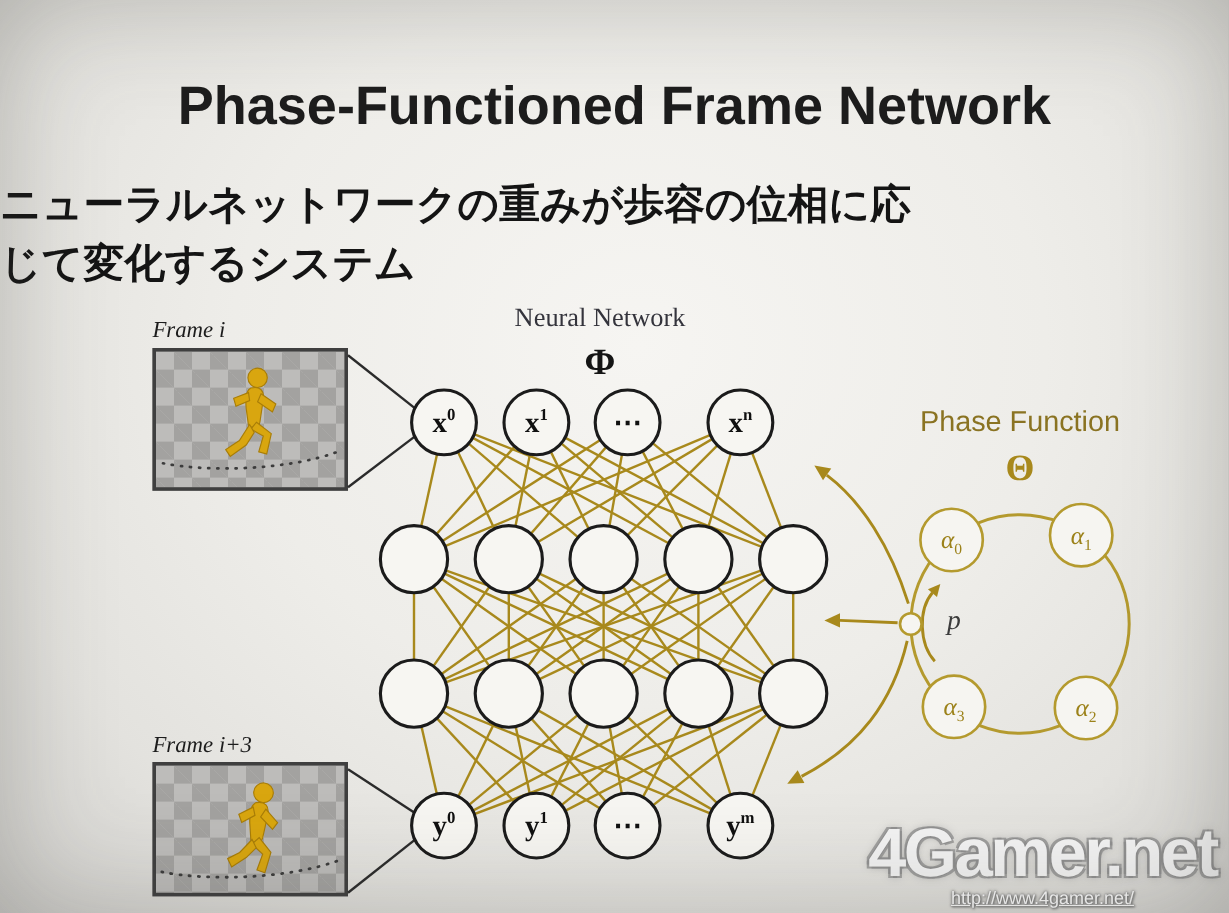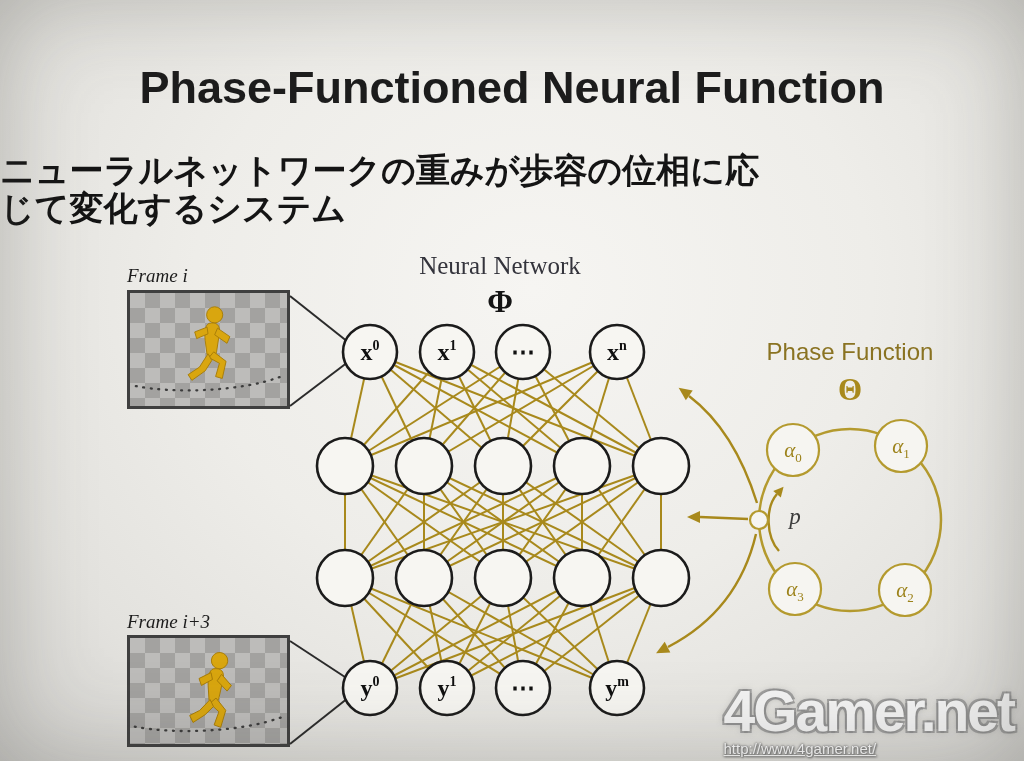--- a/index.html
+++ b/index.html
@@ -4,24 +4,24 @@
 <style>
   html,body{margin:0;padding:0;background:#b5b4b1;font-family:"Liberation Sans",sans-serif;}
   .slide{position:relative;width:1024px;height:761px;overflow:hidden;
     background:radial-gradient(ellipse at 52% 38%, #f6f5f2 0%, #eeede9 45%, #e3e2de 75%, #d2d1ce 100%);}
   .slide::after{content:"";position:absolute;inset:0;box-shadow:inset 0 0 95px rgba(70,70,64,.30);pointer-events:none;}
 
   .title{position:absolute;top:62px;left:0;width:100%;text-align:center;
     font-size:45px;font-weight:800;color:#1d1d1d;}
   .jp{position:absolute;left:0;width:100%;text-align:left;font-weight:700;font-size:34px;color:#141414;}
   .jp.l1{top:148px}
-  .jp.l2{top:186px}
+  .jp.l2{top:197px}
 
   .nn-title{position:absolute;top:252px;left:300px;width:400px;text-align:center;
-    font-family:"Liberation Serif",serif;font-size:25px;color:#34343c;}
+    font-family:"Liberation Serif",serif;font-size:22px;color:#34343c;}
   .nn-symbol{position:absolute;top:284px;left:300px;width:400px;text-align:center;
     font-family:"Liberation Serif",serif;font-size:31px;font-weight:700;color:#141414;}
 
   .pf-title{position:absolute;top:338px;left:730px;width:240px;text-align:center;
     font-family:Liberation Sans, sans-serif;font-size:24px;color:#8a7322;}
   .pf-symbol{position:absolute;top:372px;left:730px;width:240px;text-align:center;
     font-family:"Liberation Serif",serif;font-size:31px;font-weight:700;color:#a8891c;}
 
   .frame-label{position:absolute;width:163px;text-align:left;
     font-family:"Liberation Serif",serif;font-style:italic;font-size:19px;color:#1c1c1c;}
@@ -45,34 +45,34 @@
   .alpha-text .subsc{font-size:13px;font-style:normal}
   .p-dot{fill:#f6f5f1;stroke:#b49a2e;stroke-width:2.2}
   .p-text{font-family:"Liberation Serif",serif;font-style:italic;font-size:23px;fill:#3c3c3c;text-anchor:middle}
   .arrow-line{fill:none;stroke:#a8891c;stroke-width:2.4}
   .arrow-head{fill:#a8891c}
   .node-text{font-family:"Liberation Serif",serif;font-weight:700;font-size:24px;fill:#101010;text-anchor:middle}
   .node-sup{font-size:14px}
   .runner{fill:#d9a60f;stroke:#a87d08;stroke-width:1}
   .trail{fill:none;stroke:#3c3c3c;stroke-width:2.4;stroke-dasharray:1 7;stroke-linecap:round}
 
-  .watermark{position:absolute;right:10px;bottom:4px;}
+  .watermark{position:absolute;right:10px;bottom:4px;text-align:center;}
   .wm-name{font-size:57px;font-weight:700;letter-spacing:-2px;color:rgba(252,252,252,0.92);
     text-shadow:-2px -2px 0 rgba(140,140,140,.75), 2px -2px 0 rgba(140,140,140,.75),
                 -2px 2px 0 rgba(140,140,140,.75), 2px 2px 0 rgba(140,140,140,.75),
                 0 0 7px rgba(110,110,110,.5);}
   .wm-url{margin-top:-4px;font-size:15px;color:#fdfdfd;
     text-shadow:0 0 3px #777,0 0 2px #777,1px 1px 2px #666;text-decoration:underline;}
 </style>
 </head>
 <body>
 
 <div class="slide">
 
-  <div class="title">Phase-Functioned Neural Function</div>
+  <div class="title">Phase-Functioned Frame Network</div>
   <div class="jp l1">ニューラルネットワークの重みが歩容の位相に応</div>
   <div class="jp l2">じて変化するシステム</div>
 
   <div class="nn-title">Neural Network</div>
   <div class="nn-symbol">Φ</div>
 
   <div class="pf-title">Phase Function</div>
   <div class="pf-symbol">Θ</div>
 
   <div class="frame-label top">Frame i</div>

